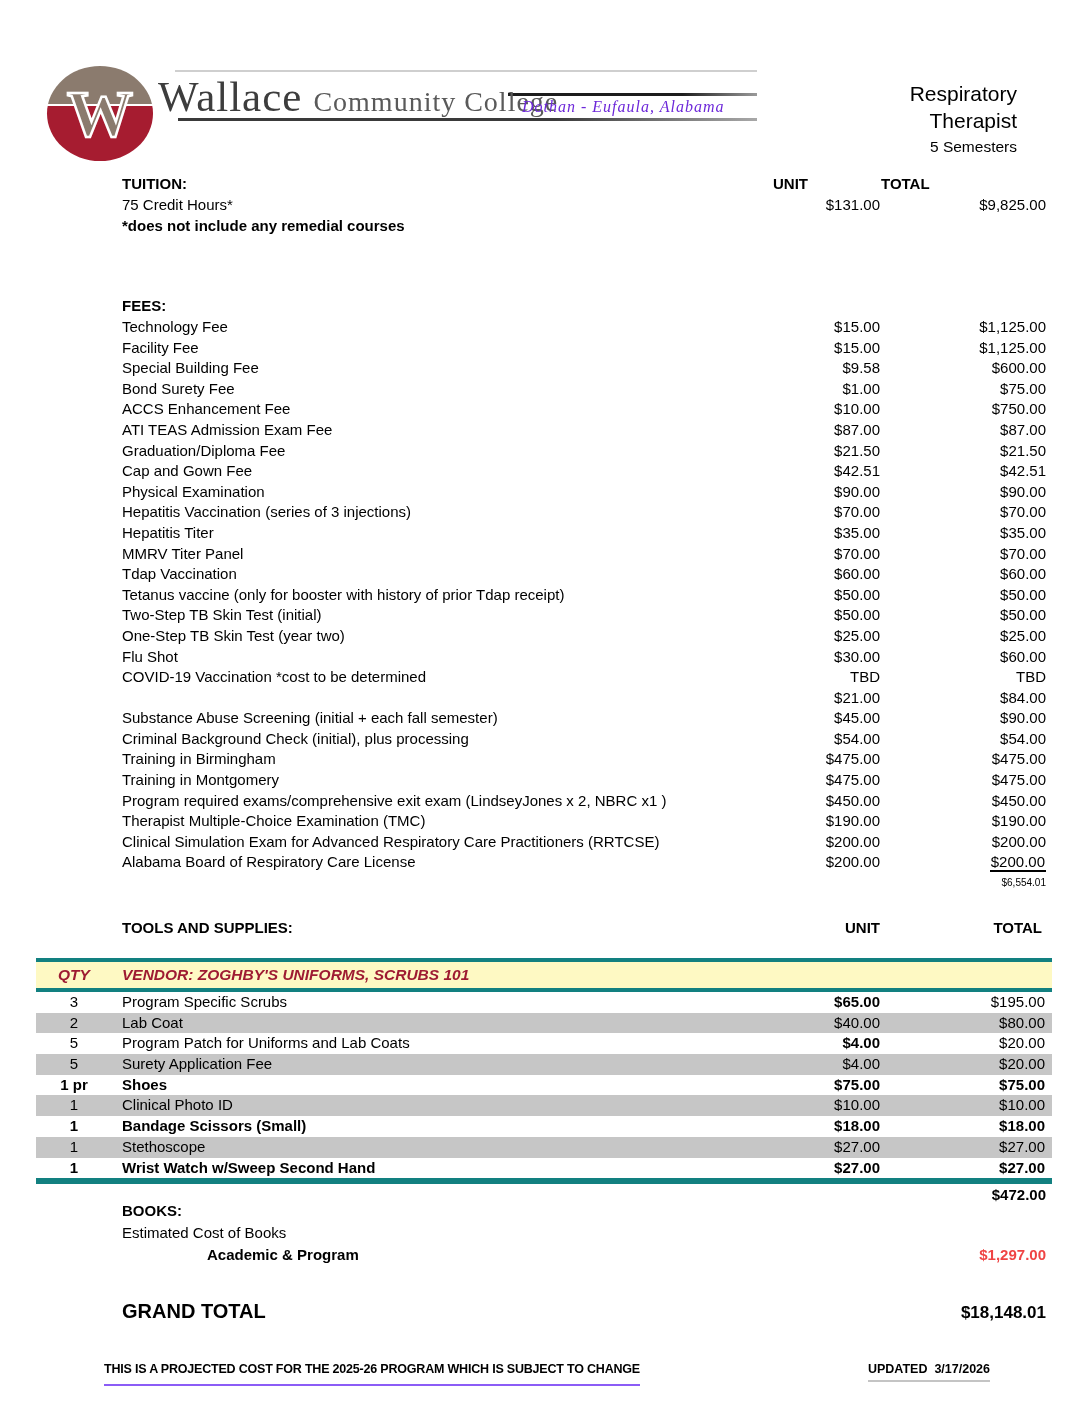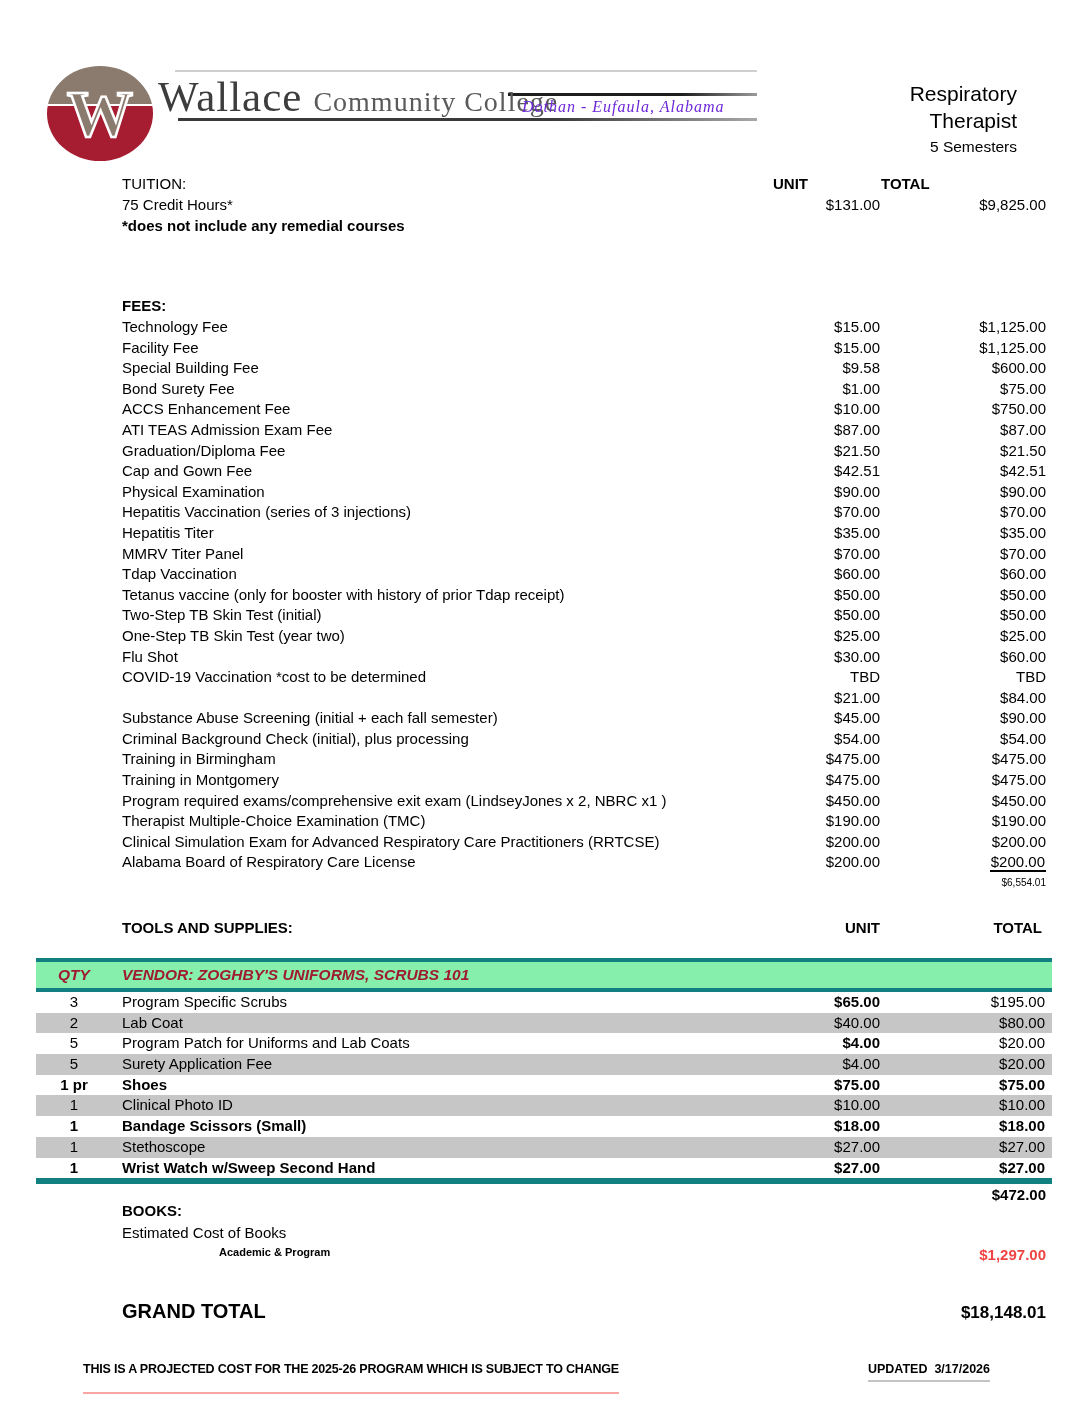--- a/index.html
+++ b/index.html
@@ -49,44 +49,44 @@
   .fee-row{position:relative;height:20.6px;font-size:15px;line-height:20.6px;}
   .fee-row .u-underline{border-bottom:2px solid #000;padding:0 1px;}
   #fees-subtotal{position:absolute;right:42px;top:877px;font-size:10px;}
   
   #tools-head{position:absolute;left:0;top:919px;width:100%;height:21px;font-size:15px;font-weight:bold;}
   #tools-head .unit-h{position:absolute;right:208px;top:0;}
   #tools-head .total-h{position:absolute;right:46px;top:0;}
   #tools-table{position:absolute;left:36px;top:958px;width:1016px;}
   .teal-bar{height:4px;background:#128080;}
   .teal-bar.thick{height:6px;}
-  #tools-header-row{position:relative;height:26px;line-height:26px;background:#86efac;
+  #tools-header-row{position:relative;height:26px;line-height:26px;background:#fef9c3;
     color:#9e1b32;font-weight:bold;font-style:italic;font-size:15.5px;}
   #tools-header-row .qty-h{position:absolute;left:0;width:76px;text-align:center;}
   #tools-header-row .vendor-h{position:absolute;left:86px;}
   .tool-row{position:relative;height:20.7px;line-height:20.7px;font-size:15px;background:#fff;}
   .tool-row.shaded{background:#c6c6c6;}
   .tool-row.bold{font-weight:bold;}
   .tool-row .qty{position:absolute;left:0;width:76px;text-align:center;}
   .tool-row .lbl{position:absolute;left:86px;}
   .tool-row .unit{position:absolute;right:172px;}
   .tool-row .unit.ub{font-weight:bold;}
   .tool-row .tot{position:absolute;right:7px;}
   #tools-subtotal{position:absolute;right:42px;top:1186px;font-size:15px;font-weight:bold;}
   
   #books-heading{position:absolute;left:122px;top:1202px;font-size:15px;font-weight:bold;}
   #books-line1{position:absolute;left:122px;top:1224px;font-size:15px;}
-  #books-line2{position:absolute;left:219px;top:1246px;font-size:11px;font-weight:bold;text-align:center;}
+  #books-line2{position:absolute;left:207px;top:1246px;font-size:15px;font-weight:bold;text-align:center;}
   #books-amount{position:absolute;right:42px;top:1246px;font-size:15px;font-weight:bold;color:#ef4444;}
   
   #grand-total-label{position:absolute;left:122px;top:1300px;font-size:20px;font-weight:bold;}
   #grand-total-amount{position:absolute;right:42px;top:1303px;font-size:17px;font-weight:bold;}
   
-  #footer-left{position:absolute;left:83px;top:1362px;font-size:12.5px;font-weight:bold;
-    letter-spacing:-0.2px;border-bottom:2px solid #fca5a5;padding-bottom:16px;}
+  #footer-left{position:absolute;left:104px;top:1362px;font-size:12.5px;font-weight:bold;
+    letter-spacing:-0.2px;border-bottom:2px solid #8b5cf6;padding-bottom:8px;}
   #footer-right{position:absolute;right:98px;top:1362px;font-size:12.5px;font-weight:bold;
     white-space:pre;border-bottom:2px solid #c4c4c4;padding-bottom:4px;}
 </style>
 </head>
 <body>
 
 <div id="page">
 
   <div id="logo">
     <div class="disc"></div>
@@ -100,21 +100,21 @@
     <span class="secondary">Community College</span>
   </div>
   <div id="college-location">Dothan - Eufaula, Alabama</div>
   <div id="program-title">
     <div class="big">Respiratory</div>
     <div class="big">Therapist</div>
     <div class="small">5 Semesters</div>
   </div>
 
   <div id="tuition-head">
-    <span class="label-col" style="font-weight:normal">TUITION:</span>
+    <span class="label-col" style="font-weight:bold">TUITION:</span>
     <span class="unit-h">UNIT</span>
     <span class="total-h">TOTAL</span>
   </div>
   <div id="tuition-row">
     <span class="label-col">75 Credit Hours*</span>
     <span class="unit-val">$131.00</span>
     <span class="total-val">$9,825.00</span>
   </div>
   <div id="tuition-note">*does not include any remedial courses</div>
 

